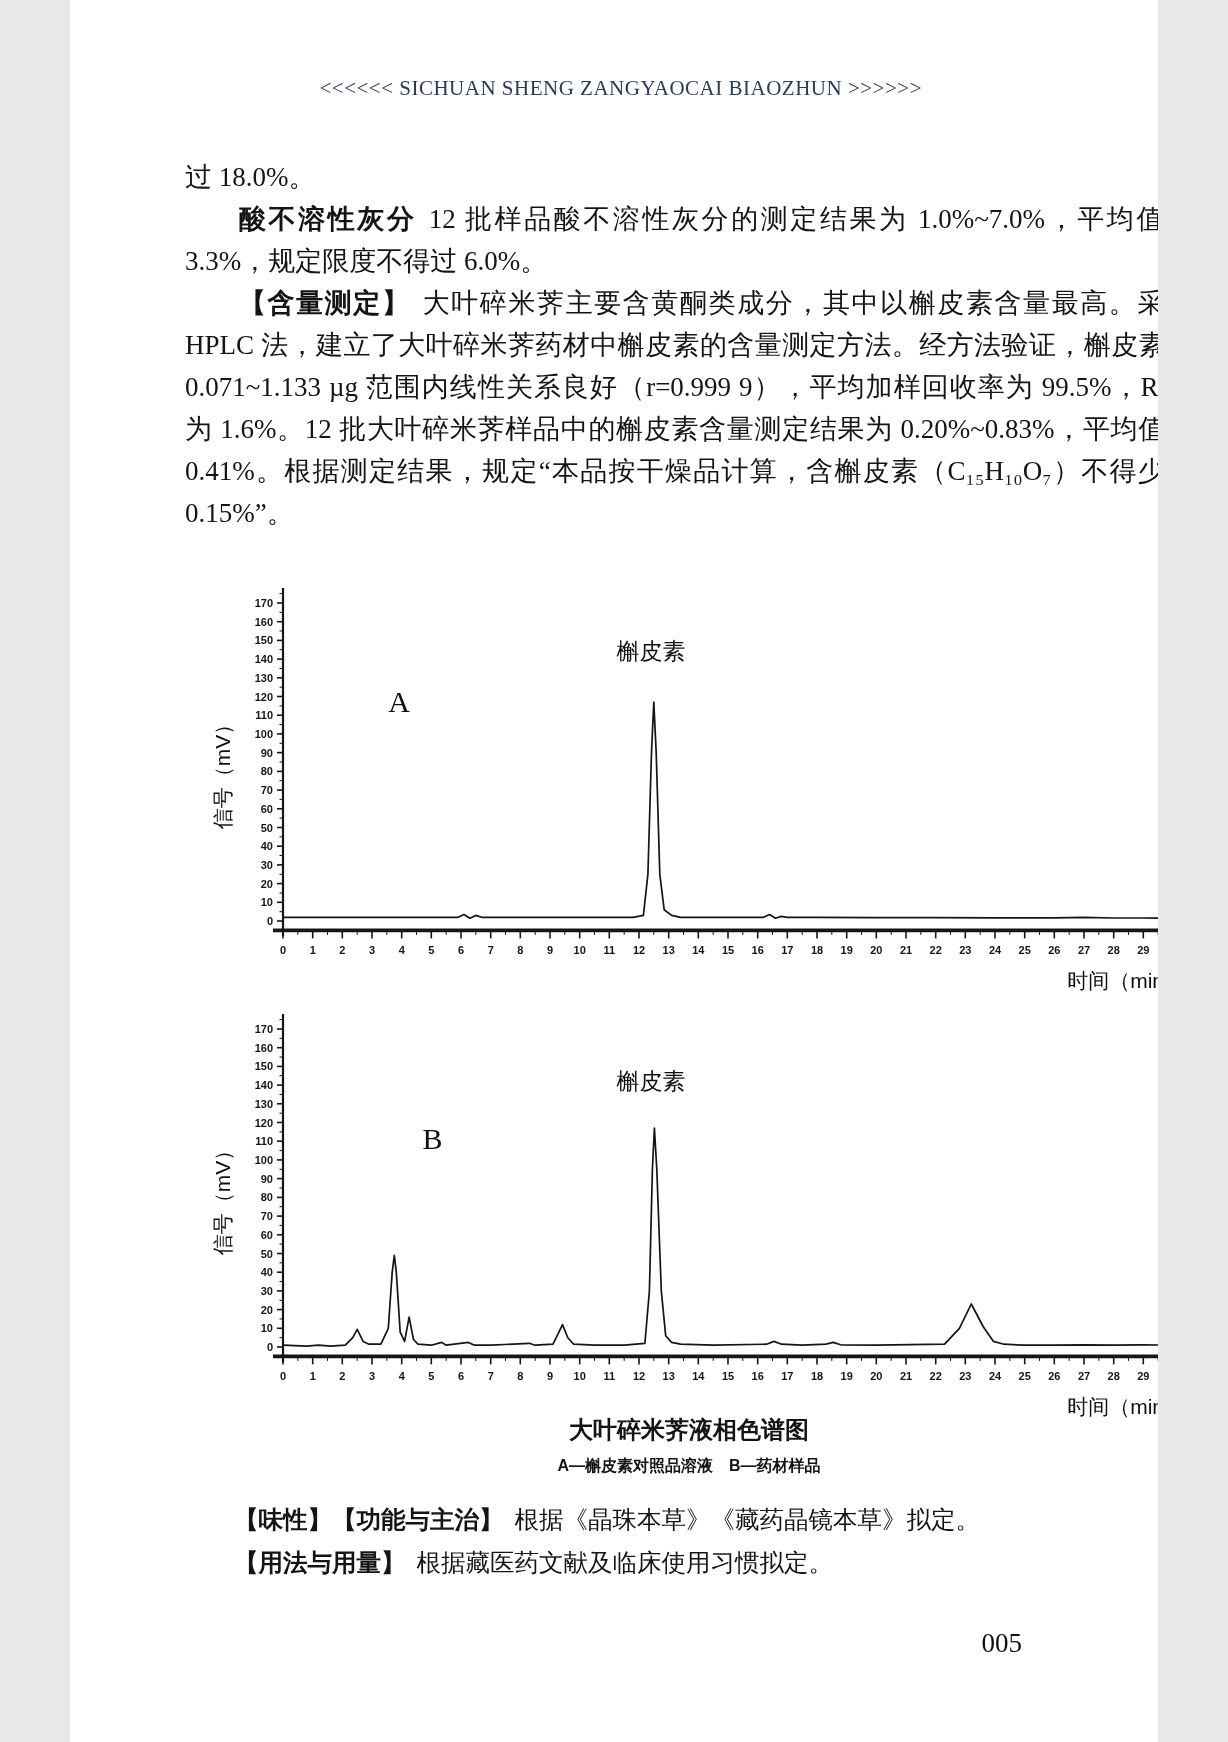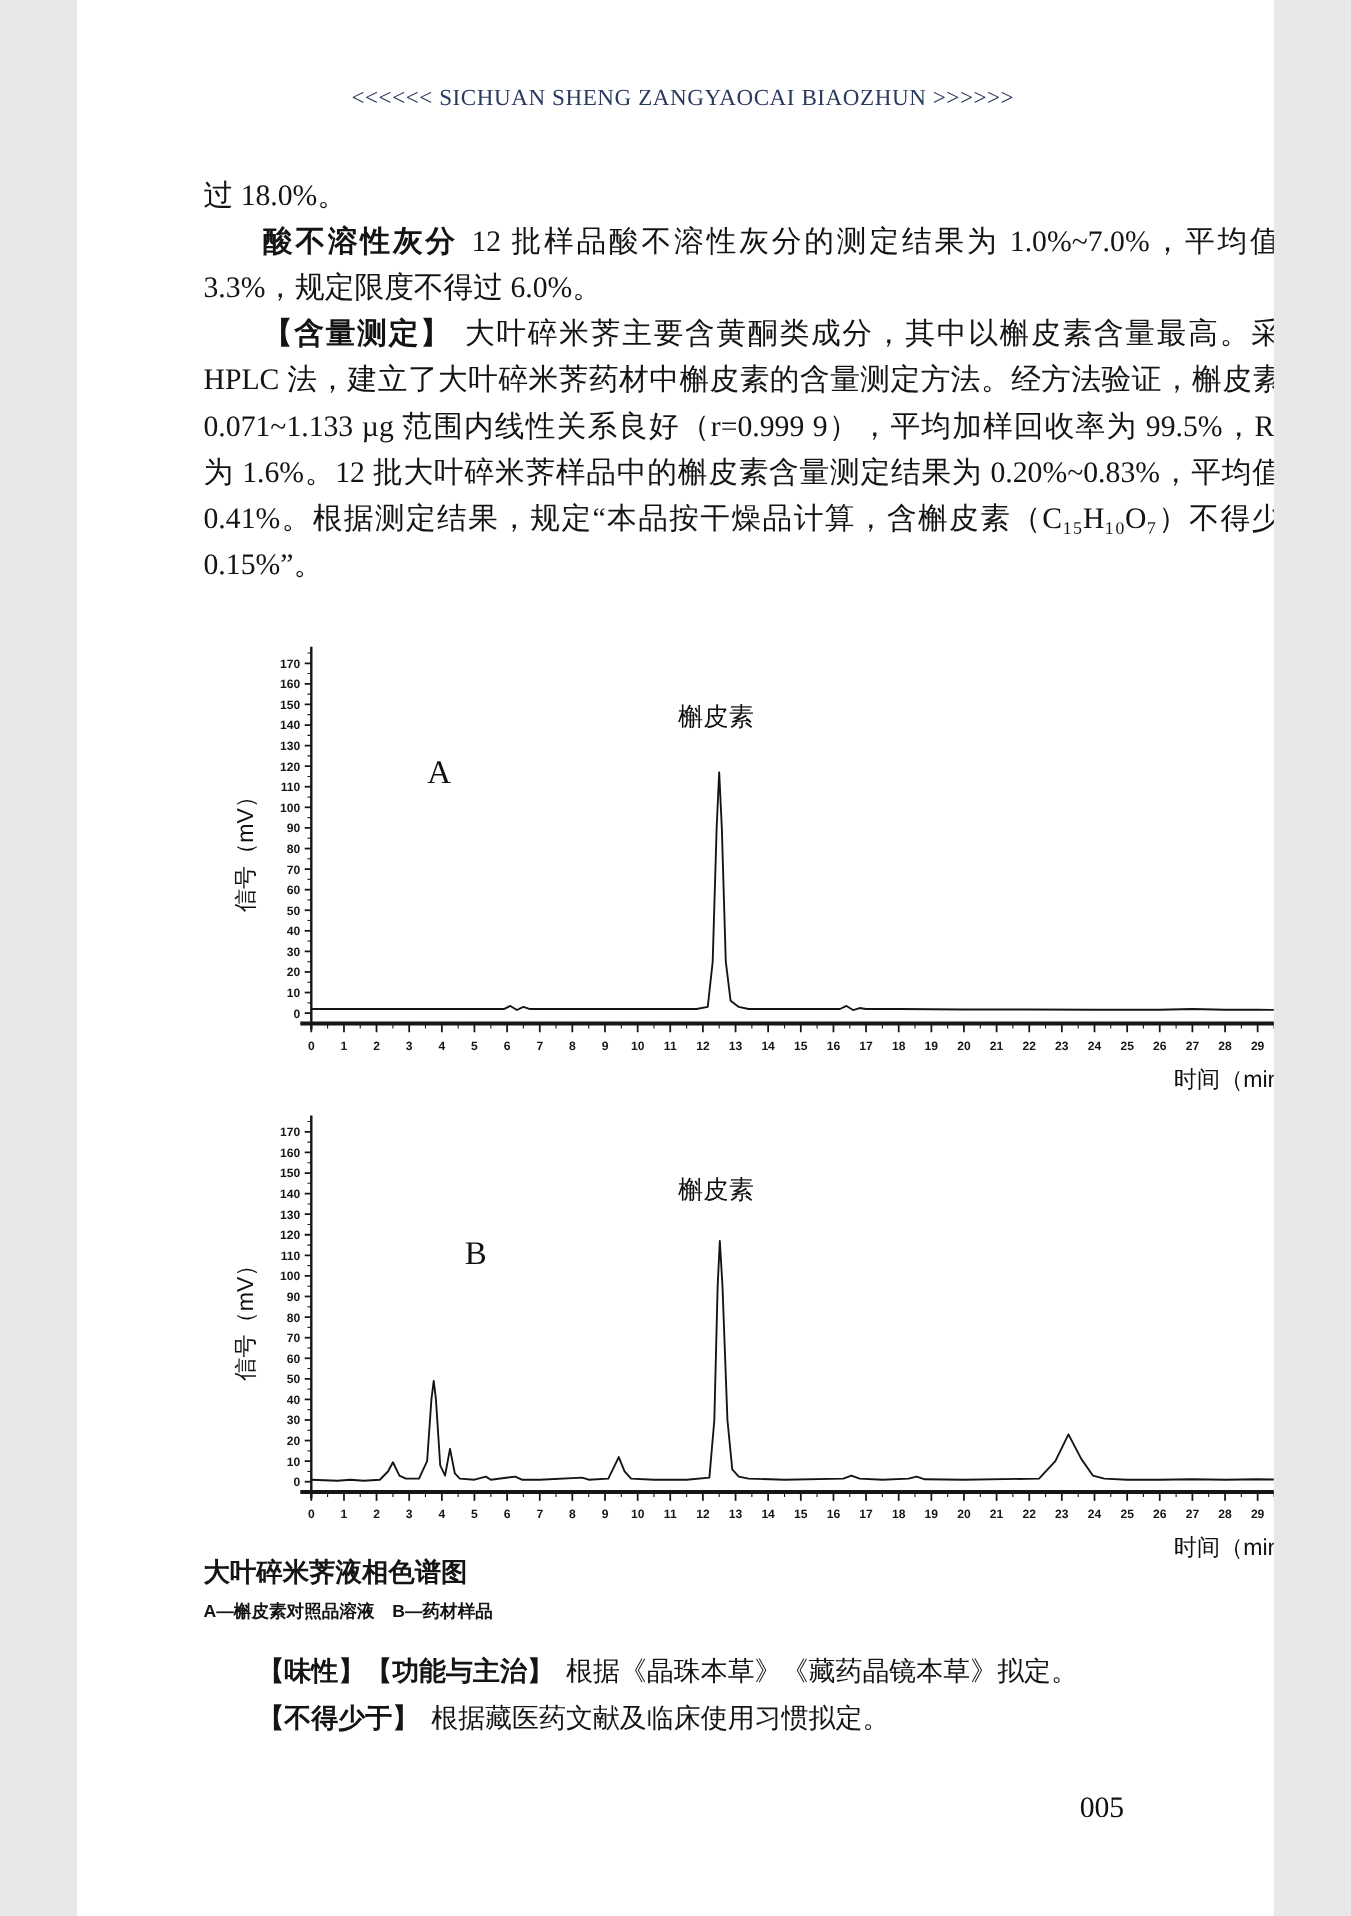--- a/index.html
+++ b/index.html
@@ -28,21 +28,21 @@
   .lead{font-weight:700;margin-right:.45em;}
   .lead:empty{margin:0;}
   .chart{position:absolute;left:138px;width:990px;height:420px;}
   .chart-a{top:576px;}
   .chart-b{top:1002px;}
   .tick{font:bold 11px "Liberation Sans", sans-serif;fill:#161616;}
   .axlabel{font:21px "Liberation Sans", sans-serif;fill:#111;}
   .chartletter{font:30px "Liberation Serif", serif;fill:#111;}
   .annot{font:23px "Liberation Sans", sans-serif;fill:#111;}
   .figure-caption{
-    position:absolute;left:115px;top:1412px;width:1008px;
+    position:absolute;left:115px;top:1412px;width:1008px;text-align:center;
     font-family:"Liberation Sans", sans-serif;
   }
   .cap-title{font-size:24px;font-weight:700;line-height:36px;margin:0;}
   .cap-legend{font-size:16px;font-weight:700;line-height:36px;margin:0;}
   .lower-text{
     position:absolute;left:115px;top:1498px;width:1008px;
     font-size:24.5px;line-height:43px;text-align:justify;
   }
   .lower-text p{margin:0;}
   .page-number{
@@ -383,19 +383,19 @@
   <div class="figure-caption">
     <p class="cap-title">大叶碎米荠液相色谱图</p>
     <p class="cap-legend">A—槲皮素对照品溶液　B—药材样品</p>
   </div>
 
   <div class="lower-text">
     <p class="indent">
       <span class="lead">【味性】【功能与主治】</span><span>根据《晶珠本草》《藏药晶镜本草》拟定。</span>
     </p>
     <p class="indent">
-      <span class="lead">【不得少于】</span><span>根据藏医药文献及临床使用习惯拟定。</span>
+      <span class="lead">【用法与用量】</span><span>根据藏医药文献及临床使用习惯拟定。</span>
     </p>
   </div>
 
   <div class="page-number">005</div>
 
 </div>
 
 </body></html>

